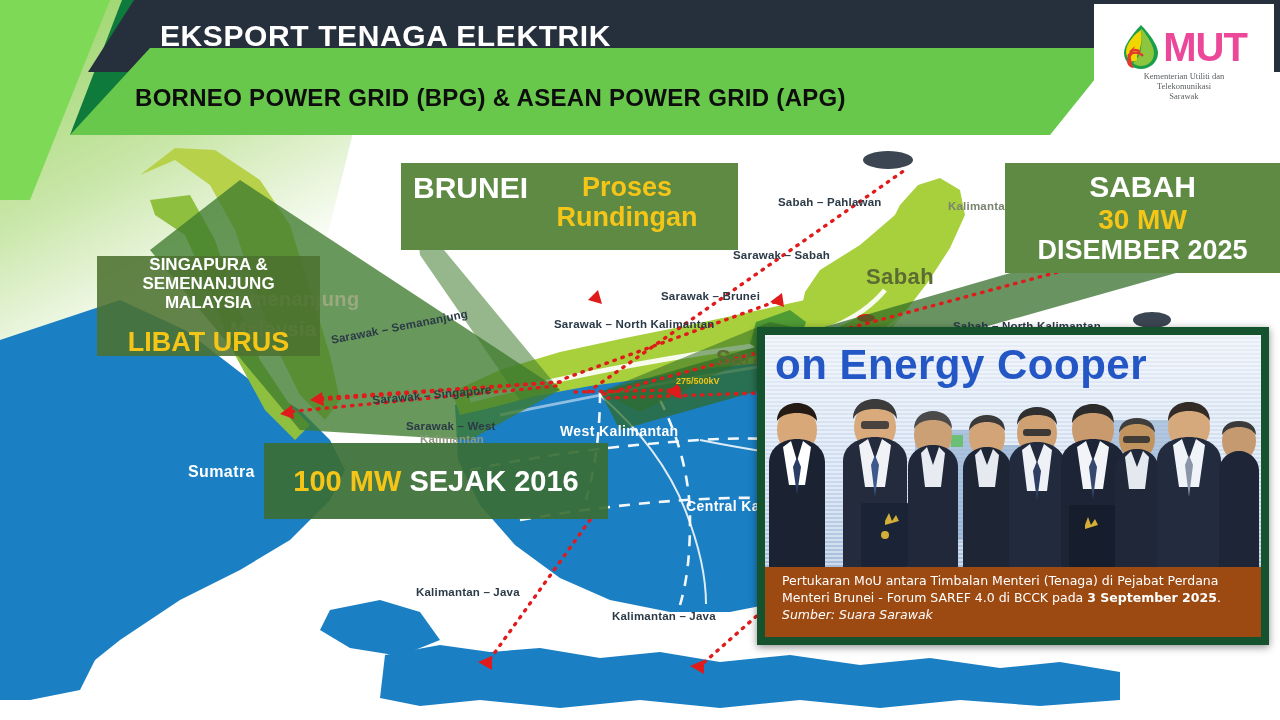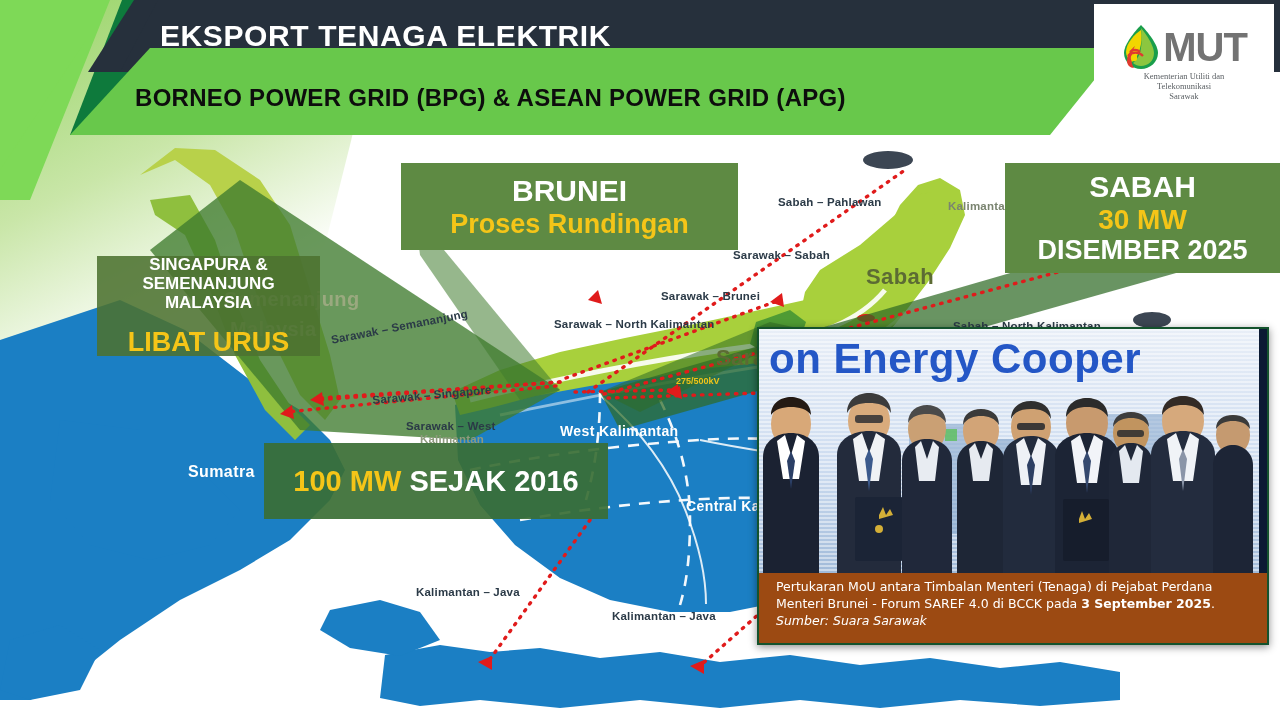--- a/index.html
+++ b/index.html
@@ -76,21 +76,21 @@
   }
 
   
   .logo-box {
     position:absolute; right:6px; top:4px; width:180px; height:118px; z-index:14;
     background:#ffffff; display:flex; flex-direction:column;
     align-items:center; justify-content:center;
   }
   .logo-row { display:flex; align-items:center; gap:2px; }
   .logo-mark { width:40px; height:46px; position:relative; }
-  .logo-text { font-weight:bold; font-size:40px; color:#737373; letter-spacing:-1px; line-height:1; }
+  .logo-text { font-weight:bold; font-size:40px; color:#ec4899; letter-spacing:-1px; line-height:1; }
   .logo-sub {
     margin-top:2px; text-align:center; color:#5a5f63; font-size:8.5px;
     font-family:"Liberation Serif", serif; line-height:1.15; width:150px;
   }
 
   
   .callout { position:absolute; z-index:20; text-align:center; padding:8px 12px; }
   .callout .l1 { color:#ffffff; font-weight:bold; line-height:1.12; }
   .callout .l2 { color:#f5c518; font-weight:bold; line-height:1.12; }
   .callout .l3 { color:#ffffff; font-weight:bold; line-height:1.12; }
@@ -99,21 +99,21 @@
     left:97px; top:256px; width:223px; height:100px;
     background:rgba(76,114,48,0.88);
     display:flex; flex-direction:column; justify-content:center;
   }
   #callout-singapura .l1 { font-size:17px; }
   #callout-singapura .l2 { font-size:27px; margin-top:15px; }
 
   #callout-brunei {
     left:401px; top:163px; width:337px; height:87px;
     background:#5e8a43;
-    display:flex; flex-direction:column; justify-content:center;
+    display:flex; flex-direction:row; justify-content:center;
   }
   #callout-brunei .l1 { font-size:30px; }
   #callout-brunei .l2 { font-size:27px; margin-top:1px; }
 
   #callout-sabah {
     left:1005px; top:163px; width:275px; height:110px;
     background:#5e8a43;
     display:flex; flex-direction:column; justify-content:center;
   }
   #callout-sabah .l1 { font-size:30px; }
@@ -126,21 +126,21 @@
     display:flex; flex-direction:column; justify-content:center;
   }
   #callout-kalbar .l1 { font-size:30px; }
   #callout-kalbar .row2 { margin-top:1px; }
   #callout-kalbar .row2 .mw { color:#f5c518; font-weight:bold; font-size:29px; }
   #callout-kalbar .row2 .rest { color:#ffffff; font-weight:bold; font-size:29px; }
 
   
   #photo-panel {
     position:absolute; left:757px; top:327px; width:512px; height:318px;
-    background:#000; border:2px solid #14532d; z-index:25;
+    background:#000; border:8px solid #14532d; z-index:25;
     box-shadow:0 2px 8px rgba(0,0,0,.45);
   }
   .photo-img { position:absolute; left:0; top:0; right:0; height:248px; overflow:hidden; background:#0b1a33; }
   .photo-caption {
     position:absolute; left:0; right:0; bottom:0; height:70px;
     background:#9c4a12; color:#ffffff;
     padding:6px 9px 4px 17px;
     font-size:12.5px; line-height:1.32;
     font-family:"DejaVu Sans", sans-serif;
   }

